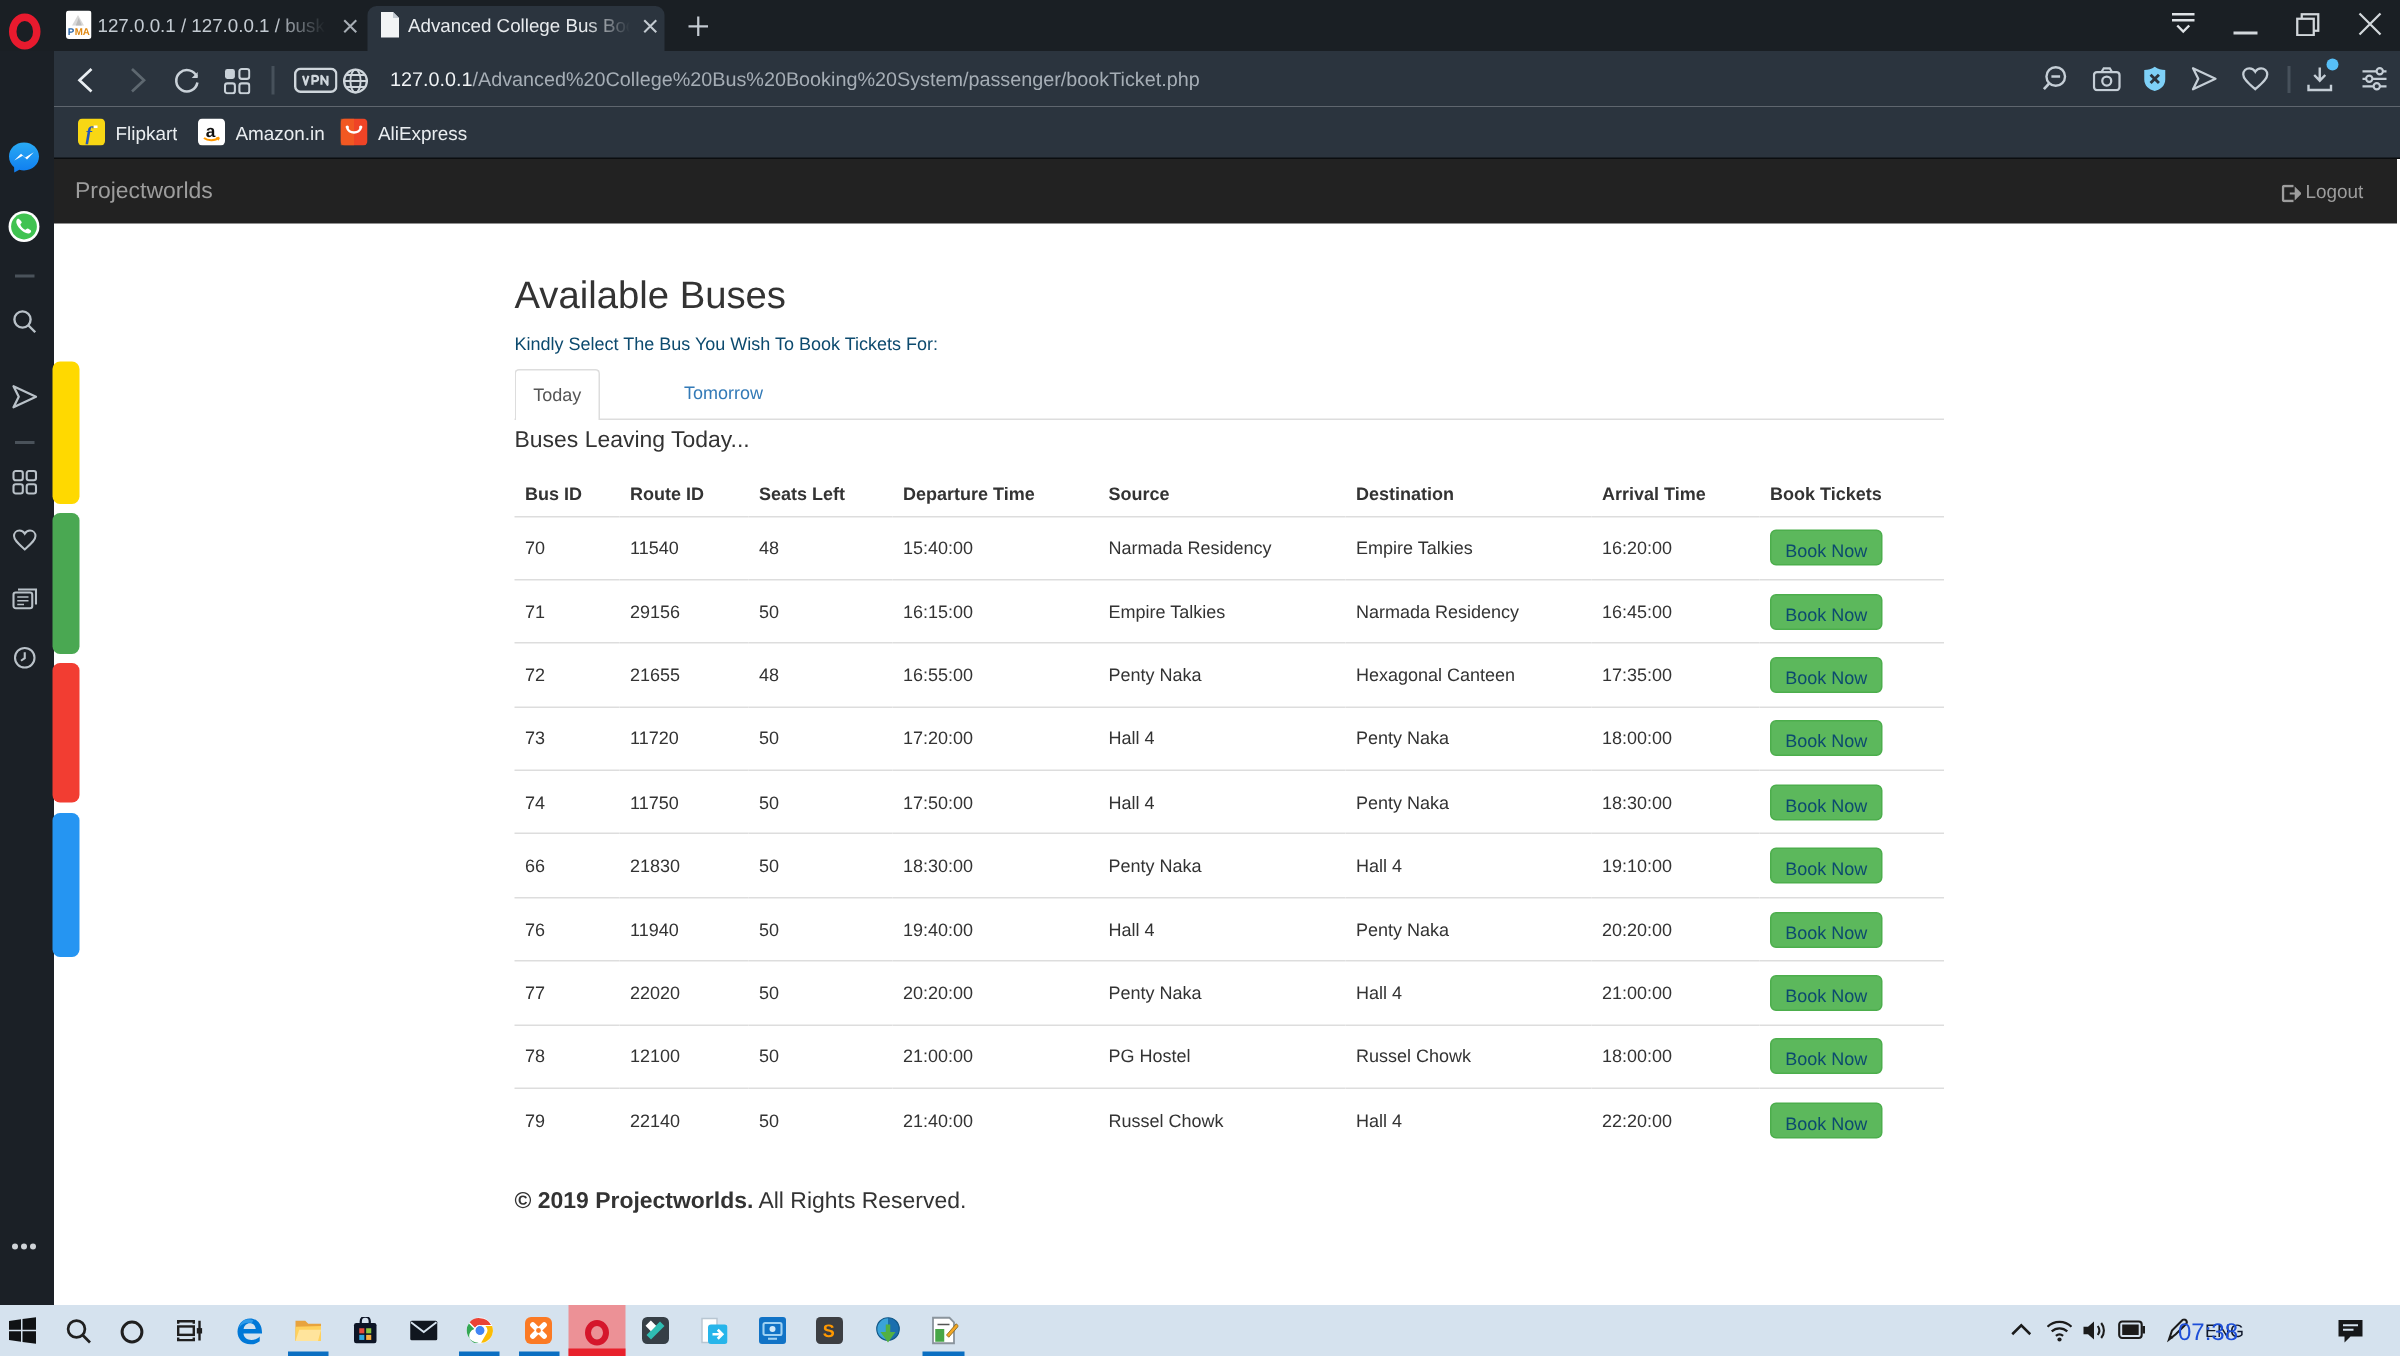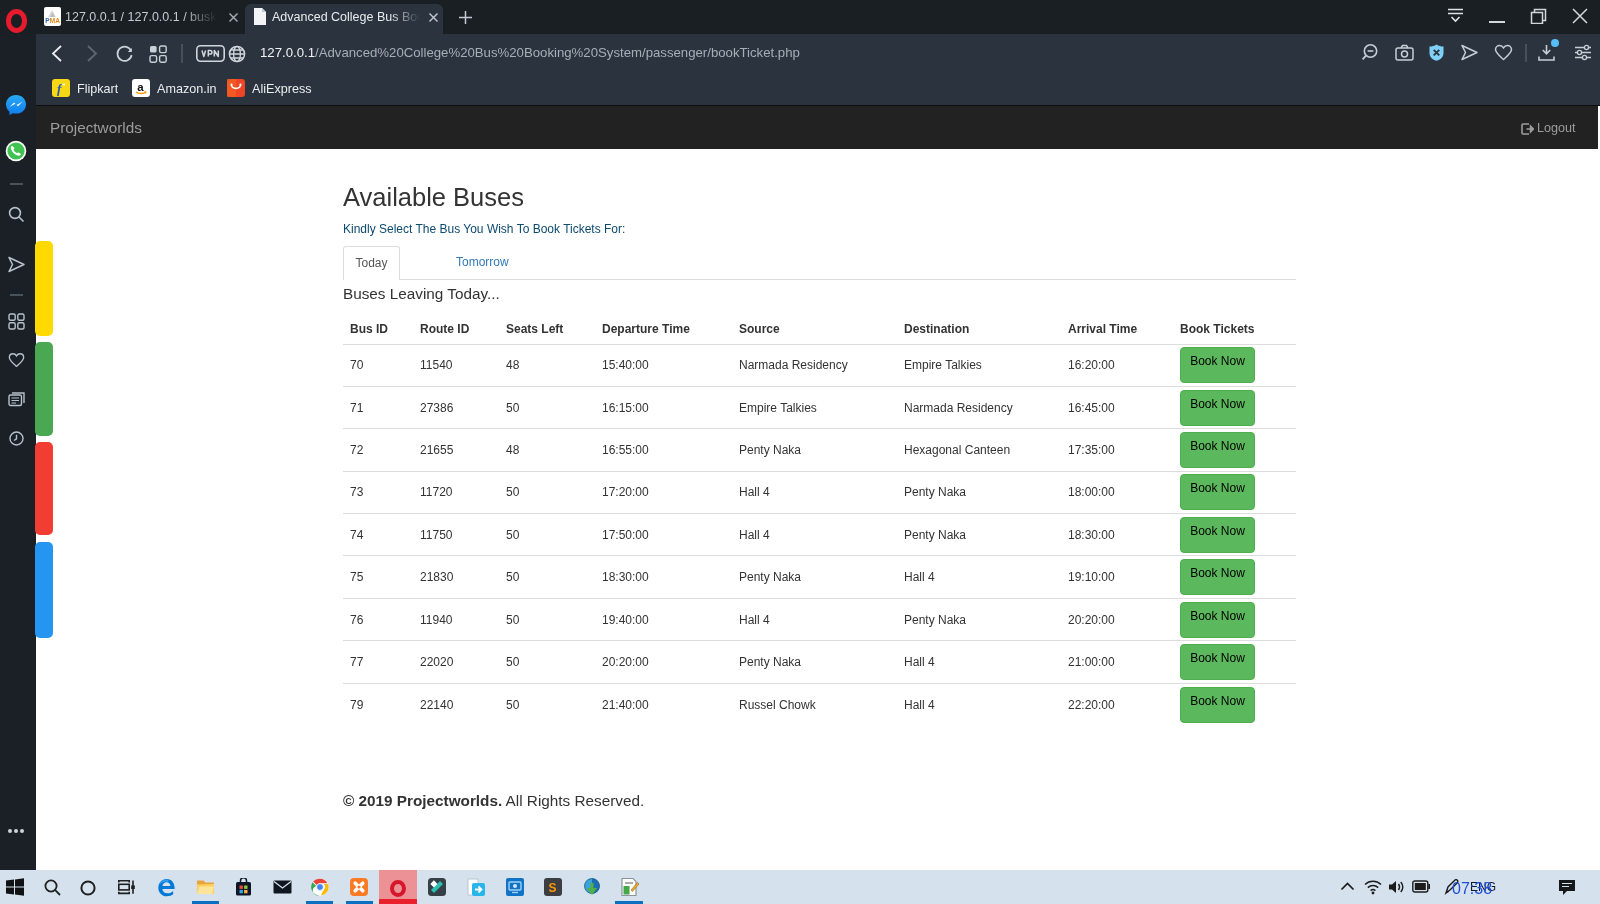--- a/index.html
+++ b/index.html
@@ -33,21 +33,21 @@
 #content { position:absolute; left:307px; top:43px; width:953px; }
 h2.title { font-size:25.5px; font-weight:400; color:#333; position:absolute; left:0; top:34px; }
 .kindly { font-size:12px; color:#0c4a6e; position:absolute; left:0; top:73px; }
 .navtabs { position:absolute; left:0; top:97px; width:953px; height:34px; border-bottom:1px solid #ddd; }
 .tabactive { position:absolute; left:0; top:0; width:57px; height:34px; background:#fff; border:1px solid #ddd; border-bottom:0; border-radius:3px 3px 0 0; color:#555; font-size:12px; text-align:center; line-height:33px; }
 .tablink { position:absolute; left:73px; top:0; width:70px; height:34px; color:#337ab7; font-size:12px; line-height:33px;margin-left:40px; }
 .h4b { font-size:15.3px; font-weight:400; color:#333; position:absolute; left:0; top:136px; }
 table.bus { position:absolute; left:0px; top:166px; width:953px; border-collapse:collapse; table-layout:fixed; font-size:12px; color:#333; }
 table.bus th { text-align:left; font-weight:700; padding:0 0 0 7px; height:29px; vertical-align:middle; }
 table.bus td { padding:0 0 0 7px; height:42.4px; vertical-align:middle; border-top:1px solid #ddd; }
-.btn { display:inline-block; width:75px; height:36px; background:#5cb85c; border:1px solid #4cae4c; border-radius:4px; color:#000000; font-size:12px; text-align:center; line-height:26px; }
+.btn { display:inline-block; width:75px; height:24px; background:#5cb85c; border:1px solid #4cae4c; border-radius:4px; color:#0c4a6e; font-size:12px; text-align:center; line-height:26px; }
 .footer { position:absolute; left:0; top:643px; width:941px; text-align:left; font-size:15.3px; color:#333; }
 
 
 #taskbar { left:0; top:870px; width:1600px; height:34px; background:#d5e2ee; }
 .ul { position:absolute; top:31px; height:3px; background:#0b6fc2; }
 </style>
 </head>
 <body>
 <div class="abs" id="tabbar"></div>
 <div class="abs" id="addrbar"></div>
@@ -276,21 +276,21 @@
             <td>11540</td>
             <td>48</td>
             <td>15:40:00</td>
             <td>Narmada Residency</td>
             <td>Empire Talkies</td>
             <td>16:20:00</td>
             <td><span class="btn">Book Now</span></td>
           </tr>
       <tr>
             <td>71</td>
-            <td>27386</td>
+            <td>29156</td>
             <td>50</td>
             <td>16:15:00</td>
             <td>Empire Talkies</td>
             <td>Narmada Residency</td>
             <td>16:45:00</td>
             <td><span class="btn">Book Now</span></td>
           </tr>
       <tr>
             <td>72</td>
             <td>21655</td>
@@ -315,21 +315,21 @@
             <td>74</td>
             <td>11750</td>
             <td>50</td>
             <td>17:50:00</td>
             <td>Hall 4</td>
             <td>Penty Naka</td>
             <td>18:30:00</td>
             <td><span class="btn">Book Now</span></td>
           </tr>
       <tr>
-            <td>75</td>
+            <td>66</td>
             <td>21830</td>
             <td>50</td>
             <td>18:30:00</td>
             <td>Penty Naka</td>
             <td>Hall 4</td>
             <td>19:10:00</td>
             <td><span class="btn">Book Now</span></td>
           </tr>
       <tr>
             <td>76</td>
@@ -342,20 +342,30 @@
             <td><span class="btn">Book Now</span></td>
           </tr>
       <tr>
             <td>77</td>
             <td>22020</td>
             <td>50</td>
             <td>20:20:00</td>
             <td>Penty Naka</td>
             <td>Hall 4</td>
             <td>21:00:00</td>
+            <td><span class="btn">Book Now</span></td>
+          </tr>
+      <tr>
+            <td>78</td>
+            <td>12100</td>
+            <td>50</td>
+            <td>21:00:00</td>
+            <td>PG Hostel</td>
+            <td>Russel Chowk</td>
+            <td>18:00:00</td>
             <td><span class="btn">Book Now</span></td>
           </tr>
       <tr>
             <td>79</td>
             <td>22140</td>
             <td>50</td>
             <td>21:40:00</td>
             <td>Russel Chowk</td>
             <td>Hall 4</td>
             <td>22:20:00</td>

